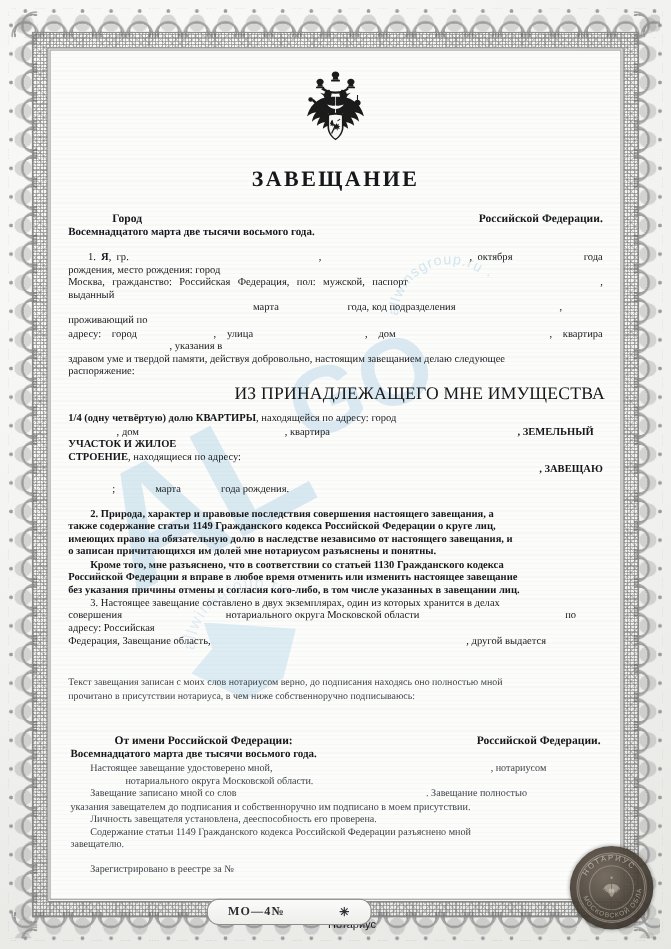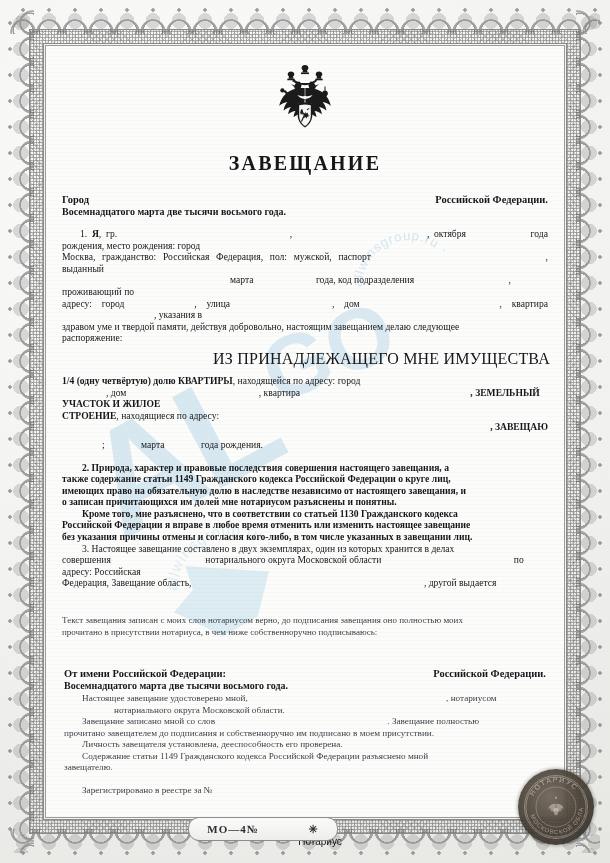--- a/index.html
+++ b/index.html
@@ -137,21 +137,21 @@
     text-align:center;
     font-family:"Liberation Serif", serif;
     font-weight:700;
     font-size:20px;
     letter-spacing:2.2px;
     margin-top:16px;
   }
 
   .head-row{
     display:flex;justify-content:space-between;align-items:baseline;
-    font-weight:700;font-size:10.5px;margin-top:19px;padding:0 2px;
+    font-weight:700;font-size:10.5px;margin-top:19px;padding:0 2px;margin-left:40px;
   }
   .head-date{
     font-weight:700;font-size:10px;margin-top:1px;padding:0 2px;
   }
 
   p{margin:0;}
   .body-txt{
     font-size:9.6px;line-height:11.6px;
     text-align:justify;
     text-justify:inter-word;
@@ -386,21 +386,21 @@
       </p>
       <p style="text-align:left;">
         <span>Федерация, Завещание область,</span>
         <span class="blank" style="width:230px;"></span><span>, другой выдается</span>
       </p>
     </div>
 
     <div class="gap-l"></div>
 
     <div class="body-txt light" style="font-size:9px;line-height:11.5px;">
-      <p style="text-align:left;">Текст завещания записан с моих слов нотариусом  верно, до подписания завещания оно полностью моих</p>
+      <p style="text-align:left;">Текст завещания записан с моих слов нотариусом  верно, до подписания находясь оно полностью мной</p>
       <p style="text-align:left;">прочитано в присутствии нотариуса, в чем ниже собственноручно подписываюсь:</p>
     </div>
 
     <div id="sig-block">
       <div class="head-row" style="margin-top:0;">
         <span>От имени Российской Федерации:</span>
         <span>Российской Федерации.</span>
       </div>
       <div class="head-date">Восемнадцатого марта две тысячи восьмого года.</div>
 
@@ -409,21 +409,21 @@
           <span class="blank" style="width:18px;"></span><span>Настоящее  завещание   удостоверено   мной,</span>
           <span class="blank" style="width:196px;"></span><span>, нотариусом</span>
         </p>
         <p style="text-align:left;">
           <span class="blank" style="width:50px;"></span><span>нотариального округа Московской области.</span>
         </p>
         <p style="text-align:left;">
           <span class="blank" style="width:18px;"></span><span>Завещание  записано  мной  со  слов</span>
           <span class="blank" style="width:170px;"></span><span>. Завещание полностью</span>
         </p>
-        <p style="text-align:left;">прочитано завещателем до подписания и собственноручно им подписано в моем присутствии.</p>
+        <p style="text-align:left;">указания завещателем до подписания и собственноручно им подписано в моем присутствии.</p>
         <p style="text-align:left;">
           <span class="blank" style="width:18px;"></span><span>Личность завещателя установлена, дееспособность его проверена.</span>
         </p>
         <p style="text-align:left;">
           <span class="blank" style="width:18px;"></span><span>Содержание  статьи  1149  Гражданского  кодекса  Российской  Федерации  разъяснено  мной</span>
         </p>
         <p style="text-align:left;">завещателю.</p>
         <div class="gap-m"></div>
         <p style="text-align:left;">
           <span class="blank" style="width:18px;"></span><span>Зарегистрировано в реестре за №</span>

